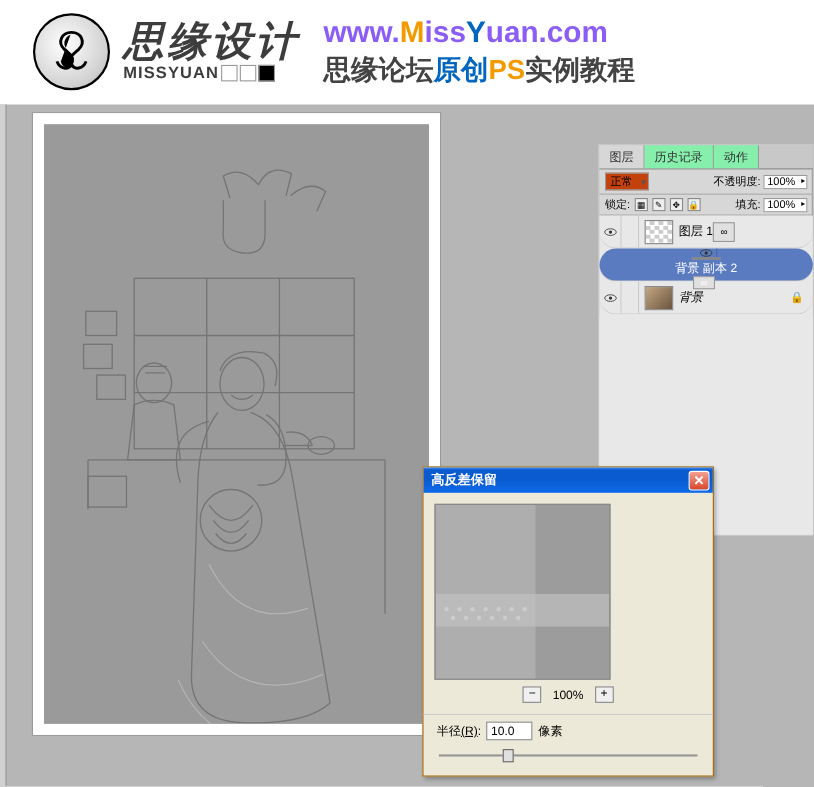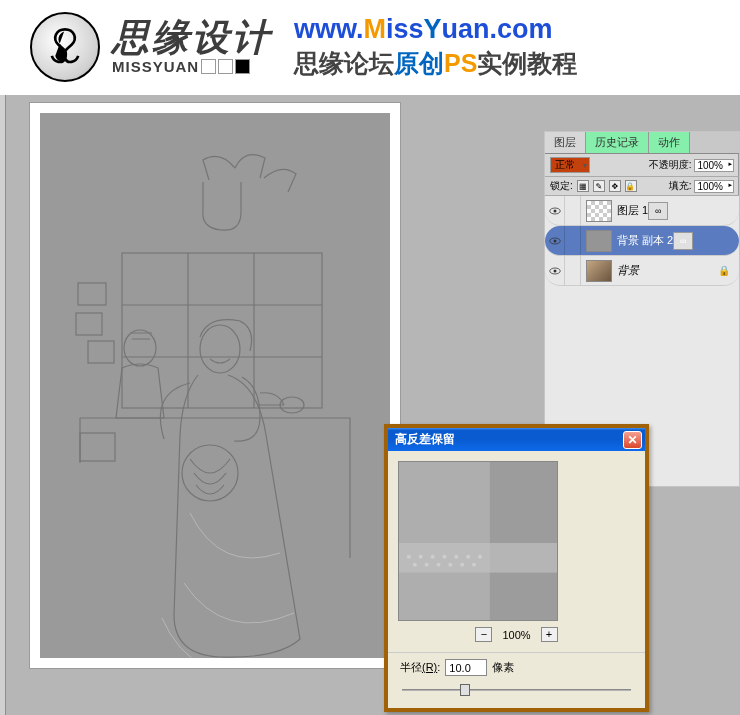--- a/index.html
+++ b/index.html
@@ -10,21 +10,21 @@
 .logo-circle { width: 70px; height: 70px; border: 2px solid #000; border-radius: 50%; display: flex; align-items: center; justify-content: center; margin-right: 12px; background: radial-gradient(circle at 40% 40%, #fff 0%, #d0d0d0 70%, #999 100%); }
 .logo-circle svg { width: 44px; height: 44px; }
 .brand { display: flex; flex-direction: column; }
 .brand-main { font-size: 37px; font-weight: 900; color: #3d3d3d; letter-spacing: 3px; font-style: italic; line-height: 1; }
 .brand-sub { display: flex; align-items: center; gap: 2px; margin-top: 2px; }
 .brand-sub-text { font-size: 15px; font-weight: 900; letter-spacing: 1px; color: #3d3d3d; }
 .indicator { width: 15px; height: 15px; border: 1px solid #999; }
 .indicator.filled { background: #000; }
 .right-header { margin-left: 22px; display: flex; flex-direction: column; }
 .url { font-size: 27px; font-weight: 600; }
-.url .w { color: #1d4ed8; text-align: right; }
+.url .w { color: #8b5cf6; text-align: right; }
 .url .m { color: #f39a00; font-weight: 800; }
 .url .y { color: #0066c0; font-weight: 800; }
 .subtitle { font-size: 25px; font-weight: 700; color: #434343; margin-top: 2px; }
 .subtitle .blue { color: #0066c0; }
 .subtitle .or { color: #f39a00; }
 
 .workspace { position: absolute; top: 95px; left: 0; right: 0; bottom: 0; background: #b6b6b6; }
 .left-strip { position: absolute; left: 0; top: 0; width: 6px; height: 100%; background: #d0d0d0; border-right: 1px solid #8e8e8e; }
 .canvas-frame { position: absolute; left: 30px; top: 8px; width: 370px; height: 565px; background: #fff; border: 10px solid #fff; box-shadow: 0 0 0 1px #9a9a9a; }
 .canvas-img { width: 100%; height: 100%; background: #9a9a9a; display: flex; align-items: center; justify-content: center; overflow: hidden; }
@@ -38,35 +38,35 @@
 .select-box { background: #c2410c; border: 1px solid #999; padding: 1px 14px 1px 4px; font-size: 10px; position: relative; height: 16px; display:flex; align-items:center; }
 .select-box::after { content: "▾"; position: absolute; right: 2px; font-size: 8px; color: #555; }
 .opacity-row { display: flex; align-items: center; gap: 3px; font-size: 10px; margin-left: auto; }
 .pct-box { background: #fff; border: 1px solid #999; padding: 0 10px 0 2px; font-size: 10px; position: relative; }
 .pct-box::after { content: "▸"; position: absolute; right: 1px; font-size: 7px; }
 .lock-row { display: flex; align-items: center; padding: 2px 5px; gap: 4px; font-size: 10px; border-bottom: 1px solid #aaa; }
 .lock-icon { width: 12px; height: 12px; border: 1px solid #888; background: #eee; font-size: 8px; display: flex; align-items: center; justify-content: center; }
 
 .layer-list { background: #e8e8e8; }
 .layer-row { display: flex; align-items: center; height: 30px; border-bottom: 1px solid #ccc; border-radius: 15px; }
-.layer-row.selected { background: #5a7bbf; color: #fff; }
+.layer-row.selected { background: #5a7bbf; color: #fff; flex-direction: column; }
 .vis-col { width: 20px; display: flex; align-items: center; justify-content: center; border-right: 1px solid #ccc; height: 100%; }
 .lock-col { width: 16px; border-right: 1px solid #ccc; height: 100%; }
 .layer-row.selected .vis-col,.layer-row.selected .lock-col { border-right-color: #4a6aa5; }
 .eye { width: 12px; height: 8px; }
 .thumb { width: 26px; height: 22px; border: 1px solid #888; margin: 0 5px; background: #fff; }
 .thumb.checker { background: repeating-conic-gradient(#ccc 0 25%, #fff 0 50%) 0 0/8px 8px; }
 .thumb.gray { background: #959595; }
 .thumb.img { background: linear-gradient(135deg,#c4a682,#6a5540); }
 .layer-name { font-size: 11px; }
 .layer-lock-icon { margin-left: auto; margin-right: 8px; font-size: 10px; }
 .link-btn { margin-right: 4px; width: 20px; height: 18px; border: 1px solid #999; background: #e0e0e0; font-size: 9px; display:flex;align-items:center;justify-content:center; }
 .layer-empty { height: 200px; background: #e8e8e8; }
 
-.dialog { position: absolute; left: 384px; top: 329px; width: 265px; background: #ece9d8; border: 4px solid #a16207; box-shadow: 2px 2px 4px rgba(0,0,0,0.3); }
+.dialog { position: absolute; left: 384px; top: 329px; width: 265px; background: #ece9d8; border: 1px solid #a16207; box-shadow: 2px 2px 4px rgba(0,0,0,0.3); }
 .dialog-titlebar { height: 23px; background: linear-gradient(#3f8cf3,#0a5bd0 10%,#0a5bd0 50%,#0d6aea); display: flex; align-items: center; padding: 0 3px 0 7px; color: #fff; font-size: 12px; font-weight: 700; }
 .dialog-close { margin-left: auto; width: 19px; height: 18px; background: linear-gradient(#f5a091,#d9472a); border: 1px solid #fff; border-radius: 3px; color: #fff; font-size: 12px; font-weight: 900; display: flex; align-items: center; justify-content: center; line-height: 1; }
 .dialog-body { padding: 10px; display: flex; gap: 10px; }
 .left-dlg { flex: 1; }
 .preview-box { width: 160px; height: 160px; border: 1px solid #888; background: #999; overflow: hidden; display:flex;align-items:center;justify-content:center; }
 .preview-box svg { width:100%; height:100%; }
 .zoom-row { display: flex; align-items: center; justify-content: center; gap: 10px; margin-top: 6px; font-size: 11px; }
 .sq-btn { width: 17px; height: 15px; border: 1px solid #888; background: #f0f0f0; font-size: 11px; display: flex; align-items: center; justify-content: center; line-height: 1; }
 .right-dlg { display: flex; flex-direction: column; gap: 5px; width: 66px; }
 .dlg-btn { height: 21px; border: 1px solid #8b8b8b; background: linear-gradient(#fdfdfd,#e0e0df); font-size: 11px; border-radius: 3px; display: flex; align-items: center; justify-content: center; }

